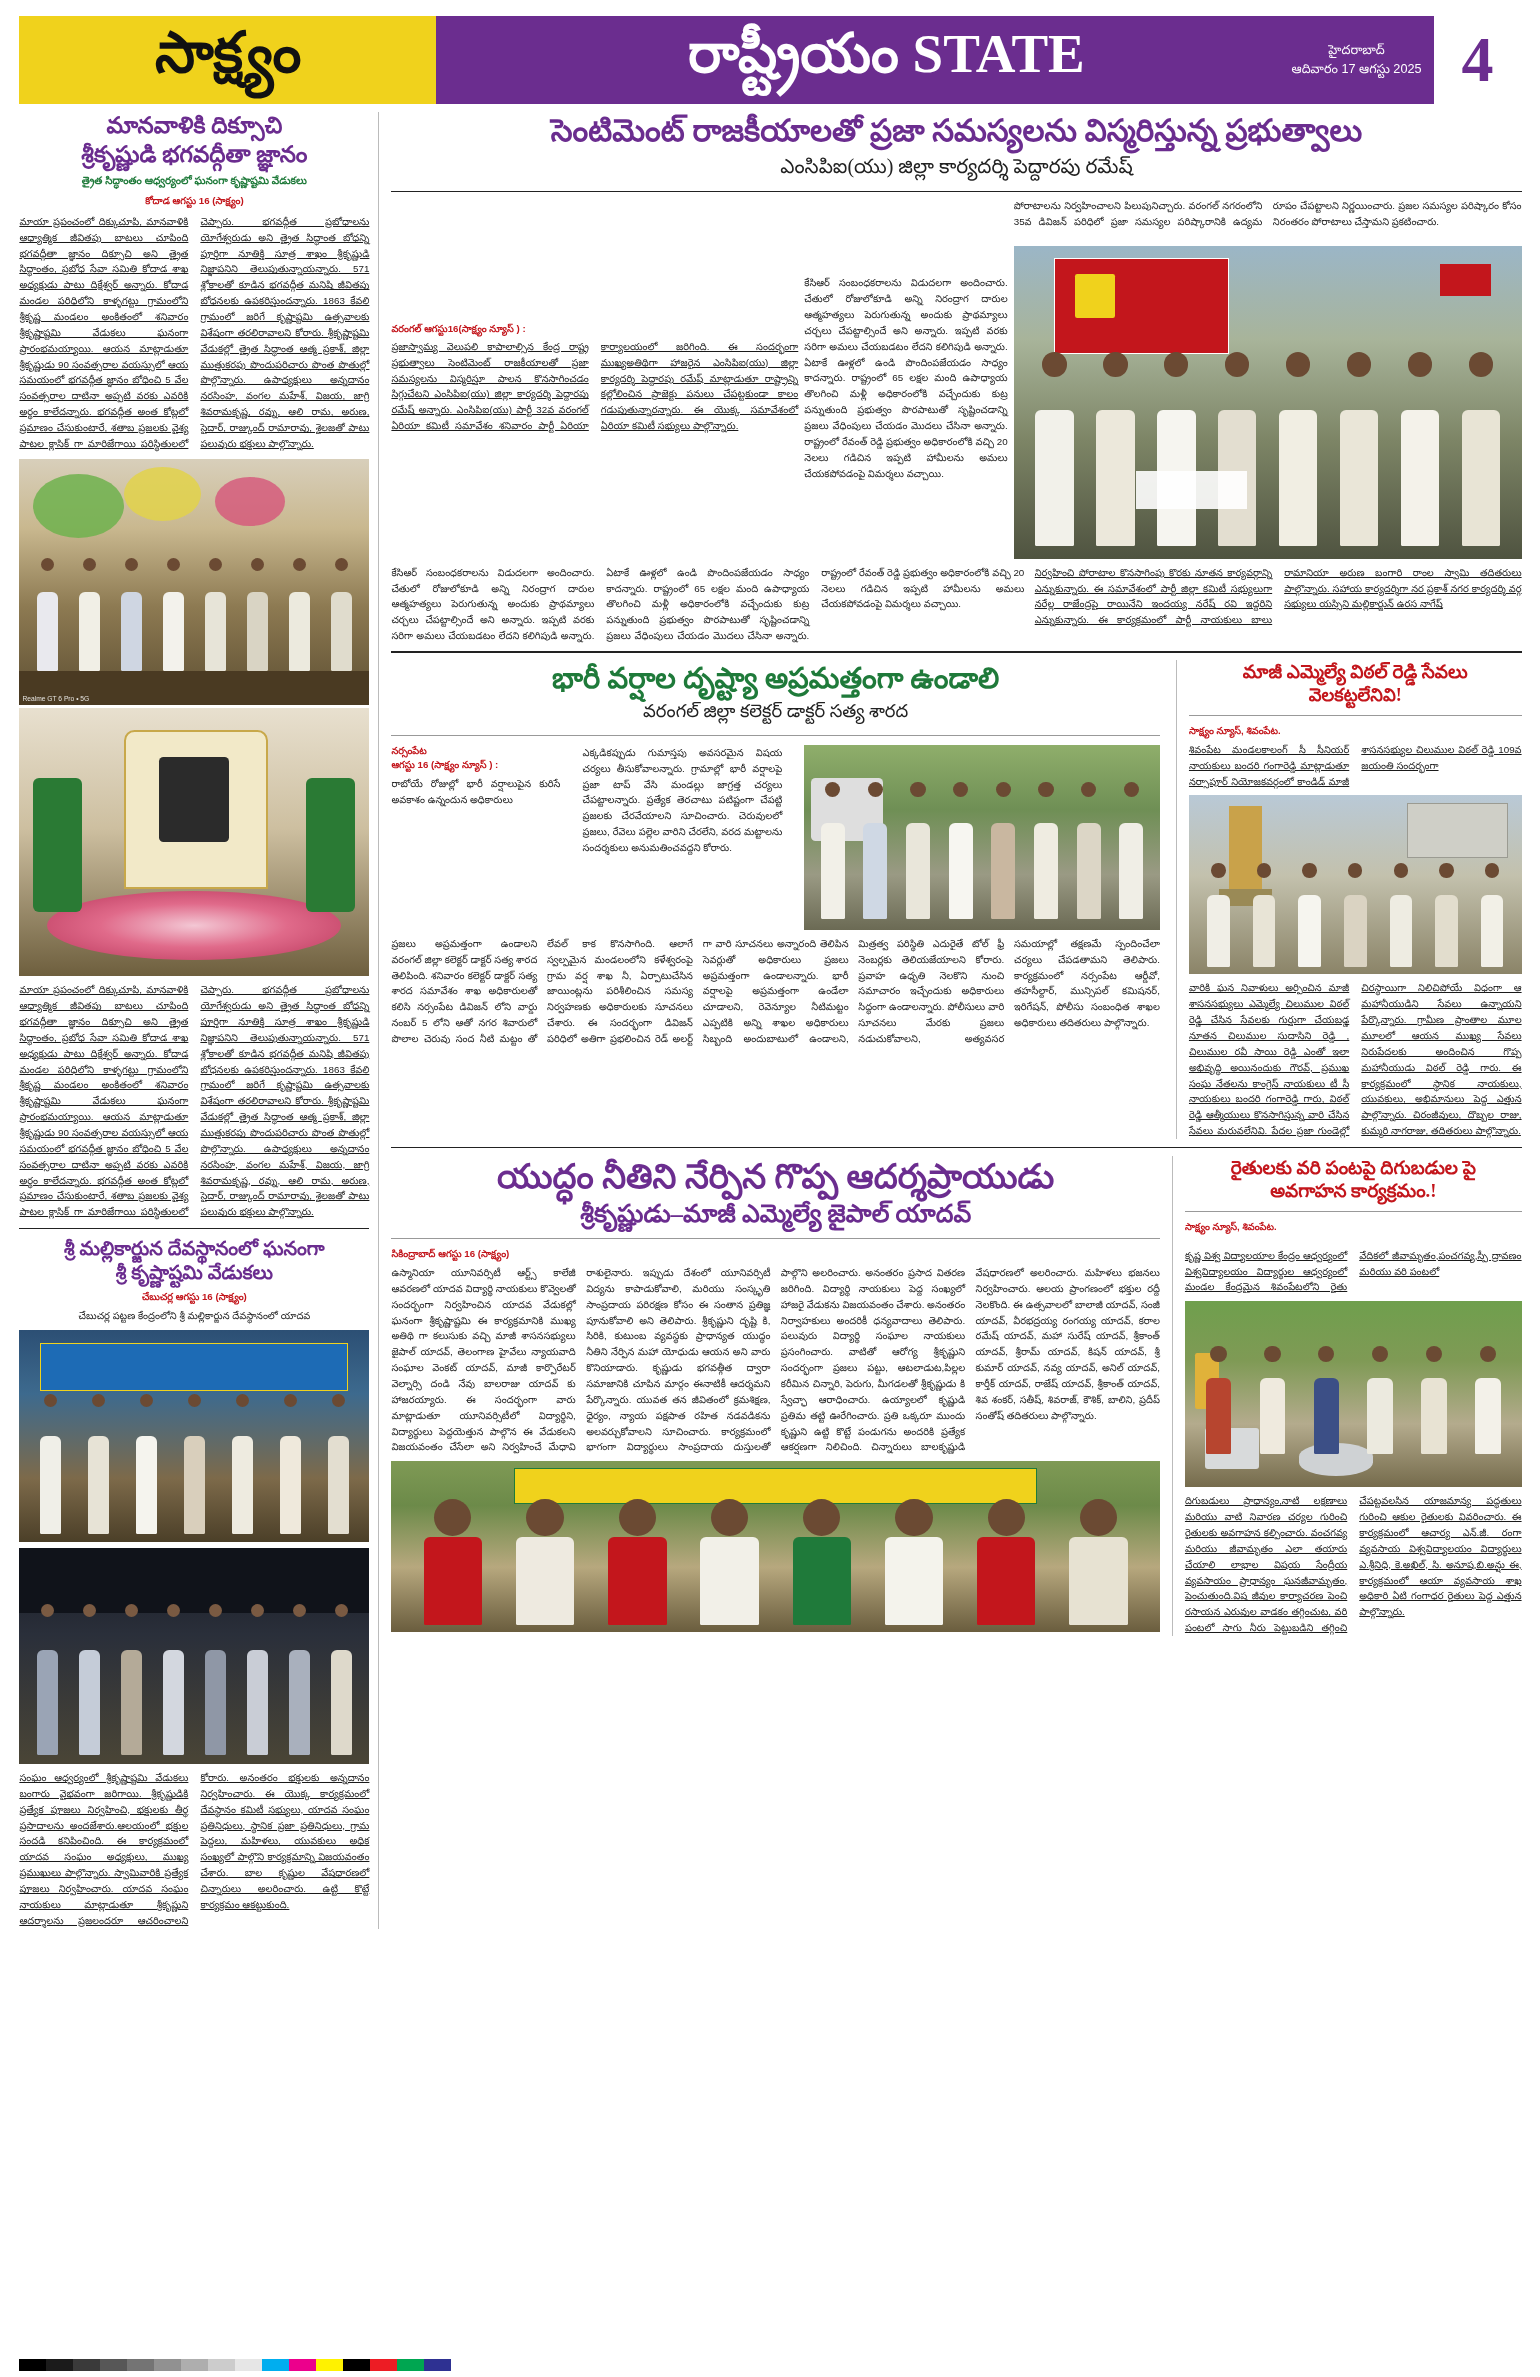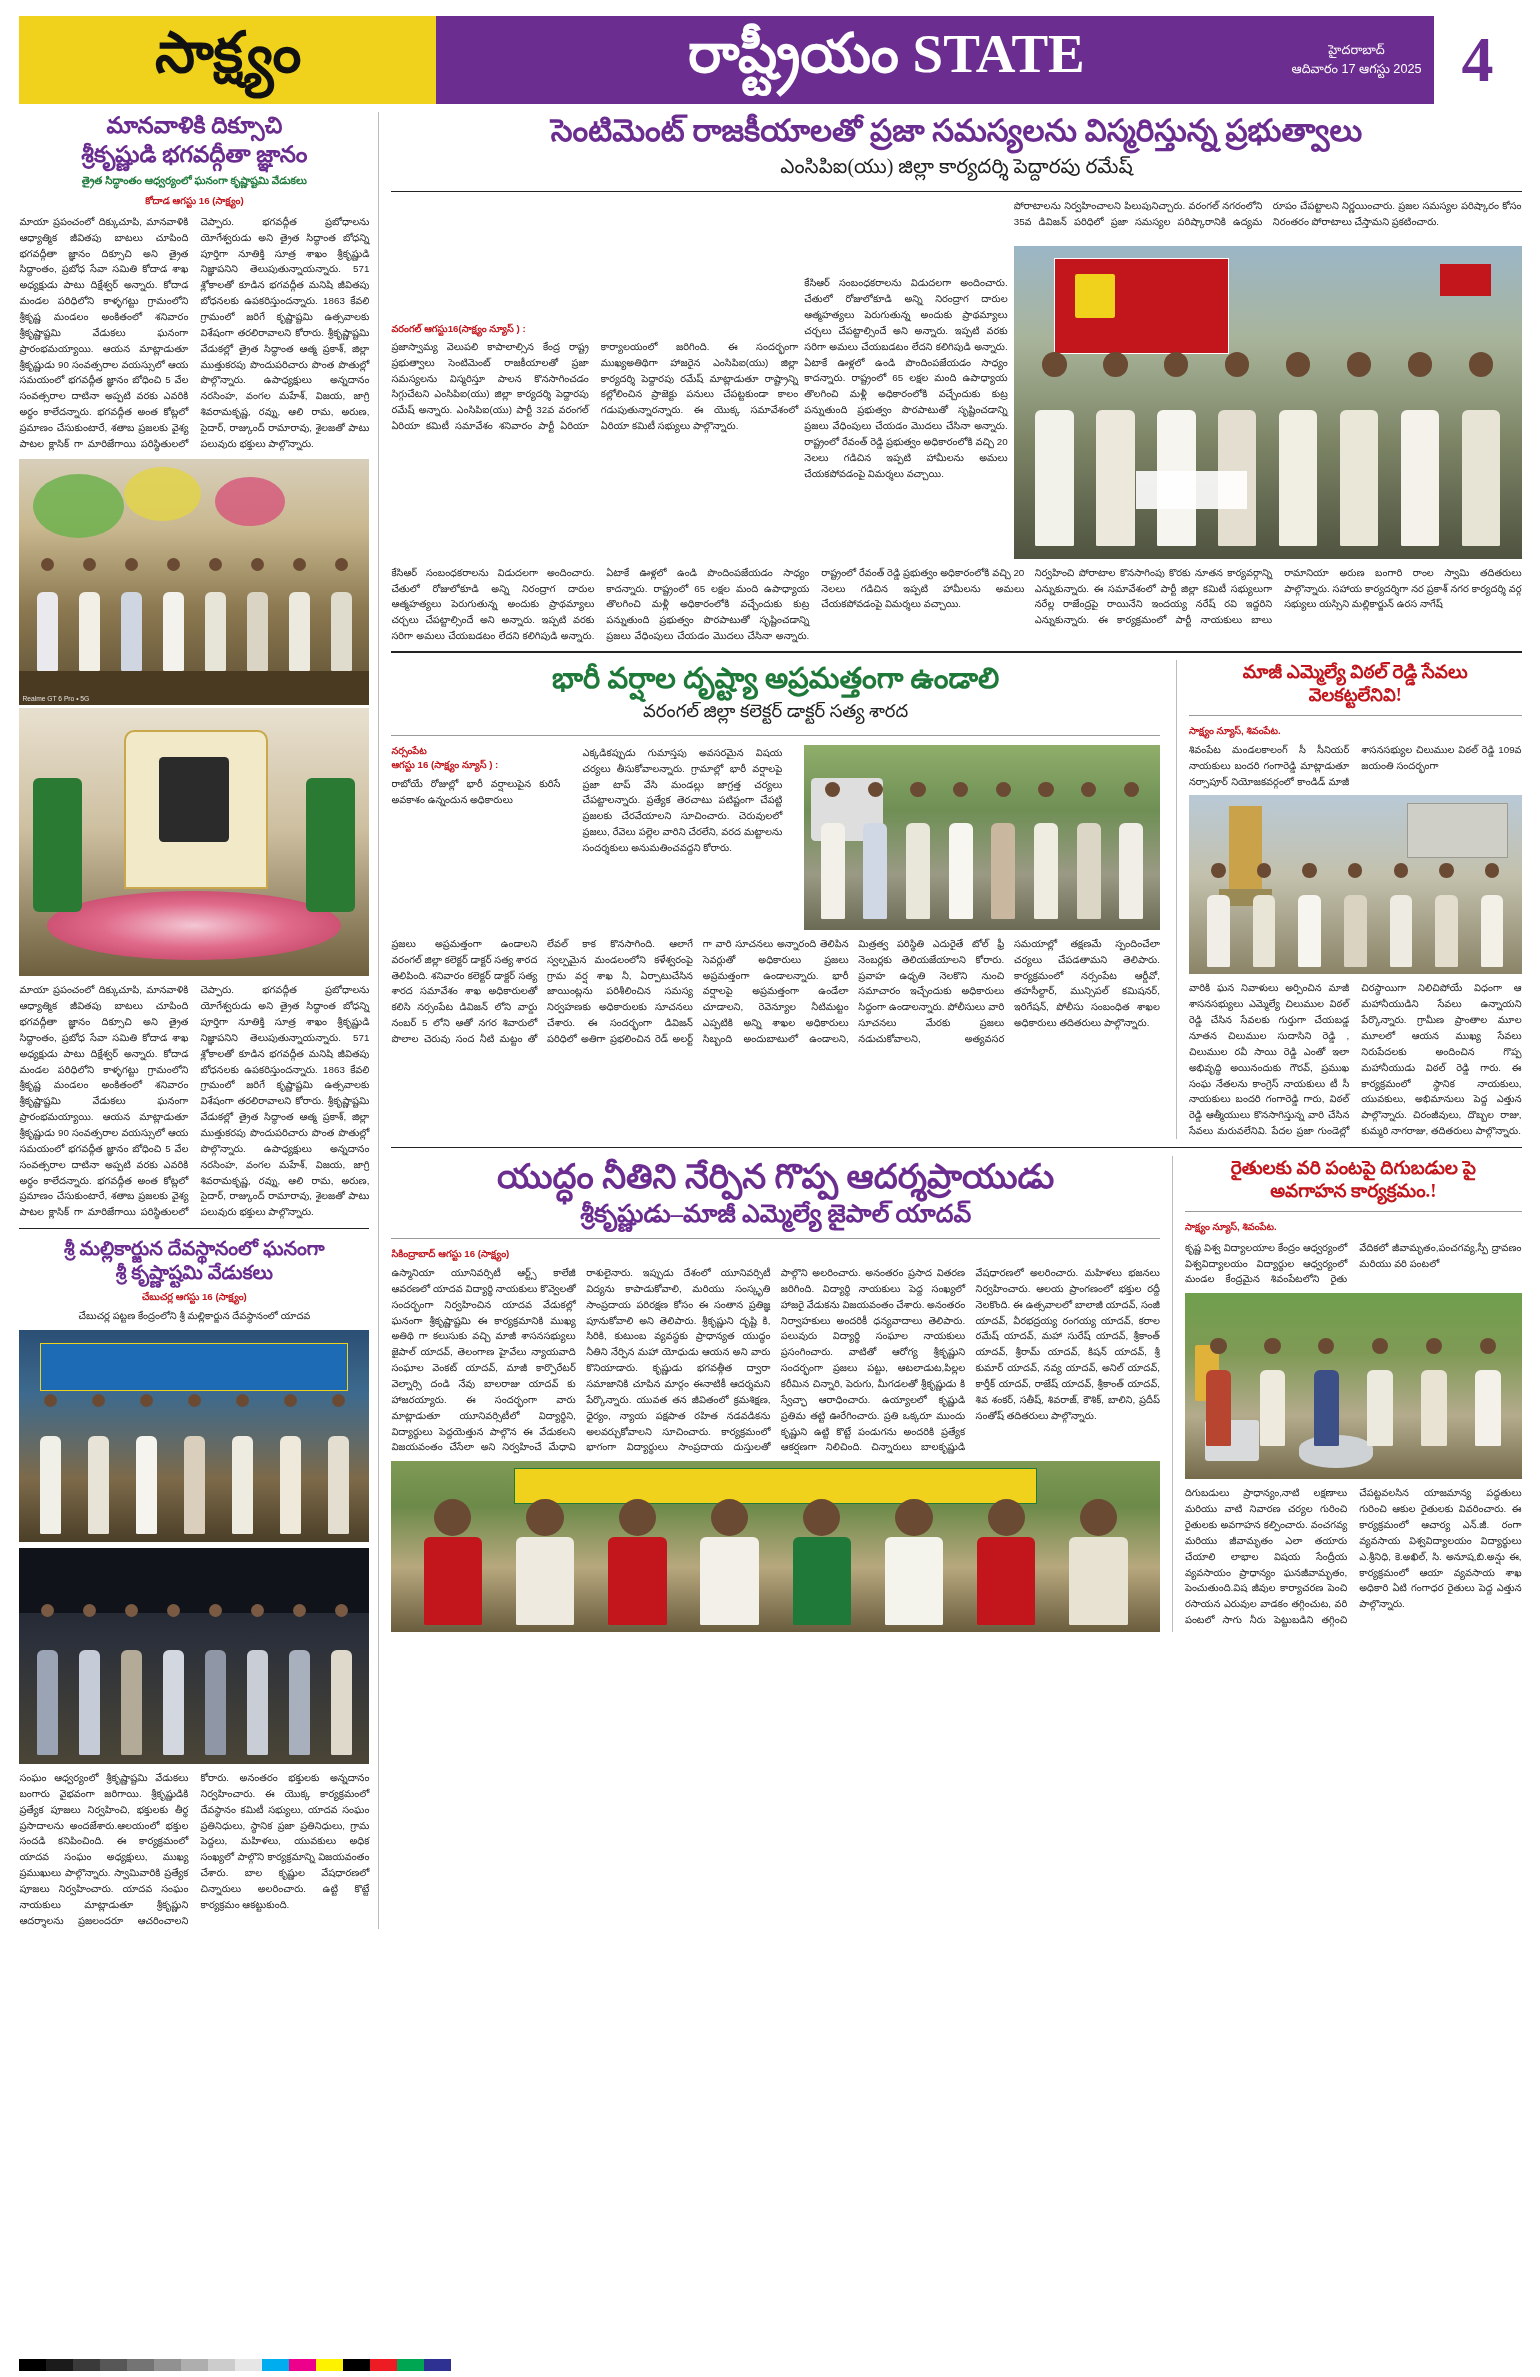--- a/index.html
+++ b/index.html
@@ -21,21 +21,21 @@
   .col-main{flex:1;padding-left:12px;}
 
   
   .hl-purple{color:#6b2d8f;font-family:"Liberation Serif", serif;font-weight:bold;text-align:center;line-height:1.25;}
   .hl-red{color:#c3161c;font-family:"Liberation Serif", serif;font-weight:bold;text-align:center;line-height:1.25;}
   .hl-green{color:#1f7a3a;font-family:"Liberation Serif", serif;font-weight:bold;text-align:center;line-height:1.25;}
   .sub-head{color:#222;font-family:"Liberation Serif", serif;text-align:center;font-size:20px;margin-top:4.5px;}
   .dateline{color:#c3161c;font-size:9.7px;font-weight:bold;}
 
   .body-txt{font-size:9.8px;line-height:1.62;text-align:justify;color:#1a1a1a;}
-  .cols2{column-count:2;column-gap:12px;}
+  .cols2{column-count:2;column-gap:12px;text-decoration:underline;}
   .cols3{column-count:3;column-gap:12px;}
   .cols4{column-count:4;column-gap:10.4px;}
   .cols5{column-count:5;column-gap:9.7px;}
 
   
   .photo{position:relative;overflow:hidden;background:#9aa;}
   .photo .ph-inner{position:absolute;inset:0;}
 
   .divline{height:0.7px;background:#999;margin:9px 0;}
   .thickline{height:1.5px;background:#222;margin:7.5px 0;}
@@ -459,21 +459,21 @@
                 </div>
             </div>
           </div>
         </div>
 
         <div style="flex:1;">
           <div class="hl-red" style="font-size:18.6px;">రైతులకు వరి పంటపై దిగుబడుల పై</div>
           <div class="hl-red" style="font-size:18.6px;margin-bottom:4.5px;">అవగాహన కార్యక్రమం.!</div>
           <div class="divline"></div>
           <div class="dateline">సాక్ష్యం న్యూస్, శివంపేట.</div>
-          <div class="body-txt cols2" style="margin-top:5px;">కృష్ణ విశ్వ విద్యాలయాల కేంద్రం ఆధ్వర్యంలో విశ్వవిద్యాలయం విద్యార్థుల ఆధ్వర్యంలో మండల కేంద్రమైన శివంపేటలోని రైతు వేదికలో జీవామృతం,పంచగవ్య,స్పీ ద్రావణం మరియు వరి పంటలో</div>
+          <div class="body-txt cols2" style="margin-top:13px;">కృష్ణ విశ్వ విద్యాలయాల కేంద్రం ఆధ్వర్యంలో విశ్వవిద్యాలయం విద్యార్థుల ఆధ్వర్యంలో మండల కేంద్రమైన శివంపేటలోని రైతు వేదికలో జీవామృతం,పంచగవ్య,స్పీ ద్రావణం మరియు వరి పంటలో</div>
 
           <div class="photo" style="height:186px;margin:6px 0;">
             <div class="ph-inner" style="background:linear-gradient(180deg,#6f9f4d 0%,#7f9a55 32%,#b4ab8d 66%,#756b4c 100%);"></div>
             <div style="position:absolute;left:6%;bottom:10%;width:16%;height:22%;background:#d8dadb;border-radius:3px;"></div>
             <div style="position:absolute;left:34%;bottom:6%;width:22%;height:18%;background:#cfd2d4;border-radius:50%/40%;"></div>
             <div style="position:absolute;left:3%;top:28%;width:7%;height:30%;background:#e0b23a;border-radius:2.2px;"></div>
             <div class="people" style="bottom:18%;height:58%;">
               <div class="person" style="width:9%">
                   <div class="head"></div>
                   <div class="body" style="background:#b7452f;"></div>

